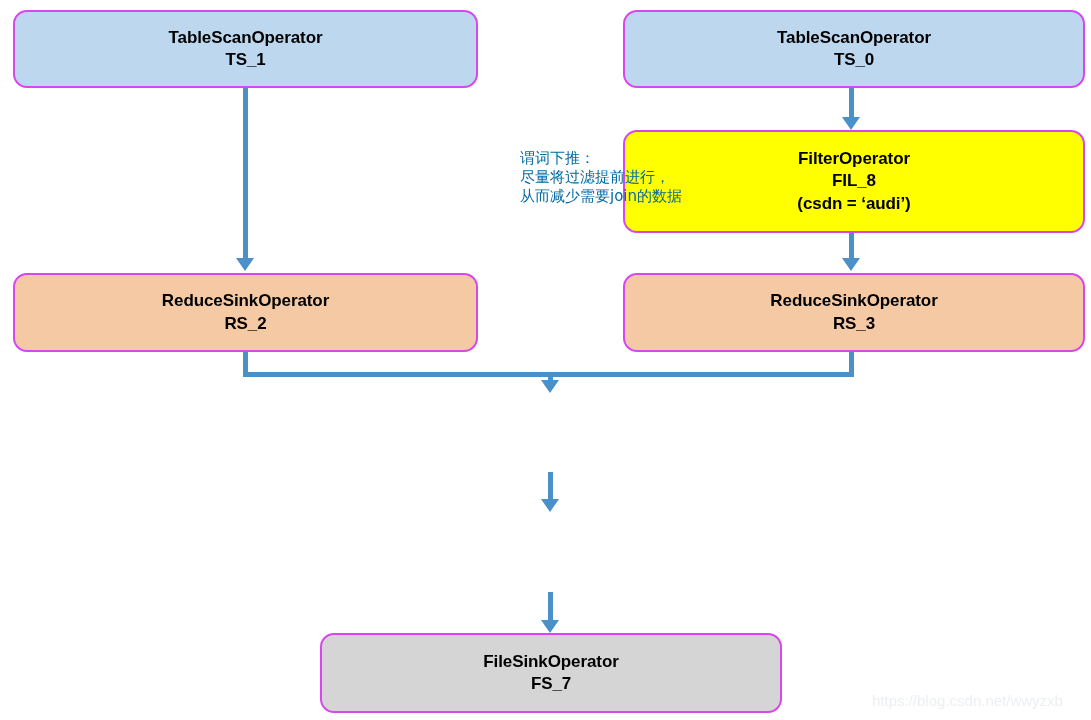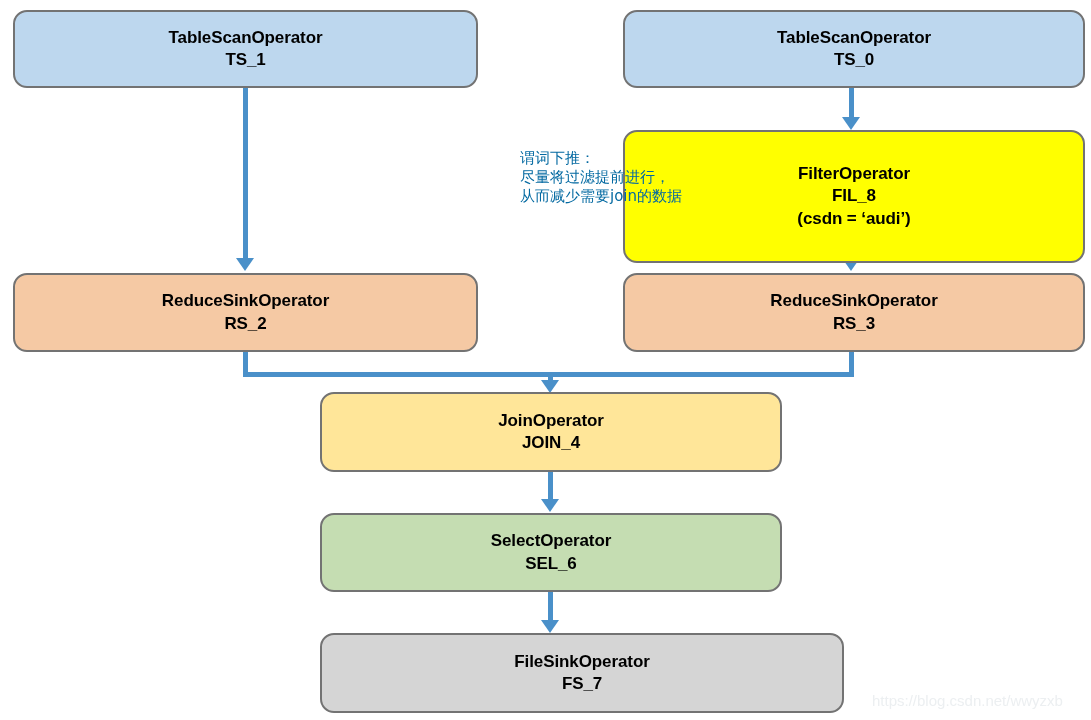--- a/index.html
+++ b/index.html
@@ -11,21 +11,21 @@
     position: relative;
     width: 1091px;
     height: 720px;
     background: #ffffff;
     overflow: hidden;
     font-family: "Liberation Sans", sans-serif;
   }
   .node {
     position: absolute;
     box-sizing: border-box;
-    border: 2px solid #737373;
+    border: 2px solid #d946ef;
     border-radius: 14px;
     display: flex;
     flex-direction: column;
     align-items: center;
     justify-content: center;
     text-align: center;
     color: #000000;
     font-weight: bold;
     font-size: 17px;
     line-height: 1.32;
@@ -97,47 +97,39 @@
   <div class="node" style="left:13px; top:10px; width:465px; height:78px; background:#bdd7ee;">
     <span class="ln">TableScanOperator</span>
     <span class="ln">TS_1</span>
   </div>
 
   <div class="node" style="left:623px; top:10px; width:462px; height:78px; background:#bdd7ee;">
     <span class="ln">TableScanOperator</span>
     <span class="ln">TS_0</span>
   </div>
 
-  <div class="node" style="left:623px; top:130px; width:462px; height:133px; background:#ffff00;">
+  <div class="node" style="left:623px; top:130px; width:462px; height:103px; background:#ffff00;">
     <span class="ln">FilterOperator</span>
     <span class="ln">FIL_8</span>
     <span class="ln">(csdn = ‘audi’)</span>
   </div>
 
   <div class="node" style="left:13px; top:273px; width:465px; height:79px; background:#f5c9a4;">
     <span class="ln">ReduceSinkOperator</span>
     <span class="ln">RS_2</span>
   </div>
 
   <div class="node" style="left:623px; top:273px; width:462px; height:79px; background:#f5c9a4;">
     <span class="ln">ReduceSinkOperator</span>
     <span class="ln">RS_3</span>
   </div>
 
-  <div class="node" style="left:320px; top:392px; width:462px; height:80px; background:#ffe699;">
-    <span class="ln">JoinOperator</span>
-    <span class="ln">JOIN_4</span>
-  </div>
 
-  <div class="node" style="left:320px; top:513px; width:462px; height:79px; background:#c5ddb2;">
-    <span class="ln">SelectOperator</span>
-    <span class="ln">SEL_6</span>
-  </div>
 
-  <div class="node" style="left:320px; top:633px; width:524px; height:80px; background:#d5d5d5;">
+  <div class="node" style="left:320px; top:633px; width:462px; height:80px; background:#d5d5d5;">
     <span class="ln">FileSinkOperator</span>
     <span class="ln">FS_7</span>
   </div>
 
   <div class="note" style="left:520px; top:149px;">
     <div>谓词下推：</div>
     <div>尽量将过滤提前进行，</div>
     <div>从而减少需要join的数据</div>
   </div>
 

